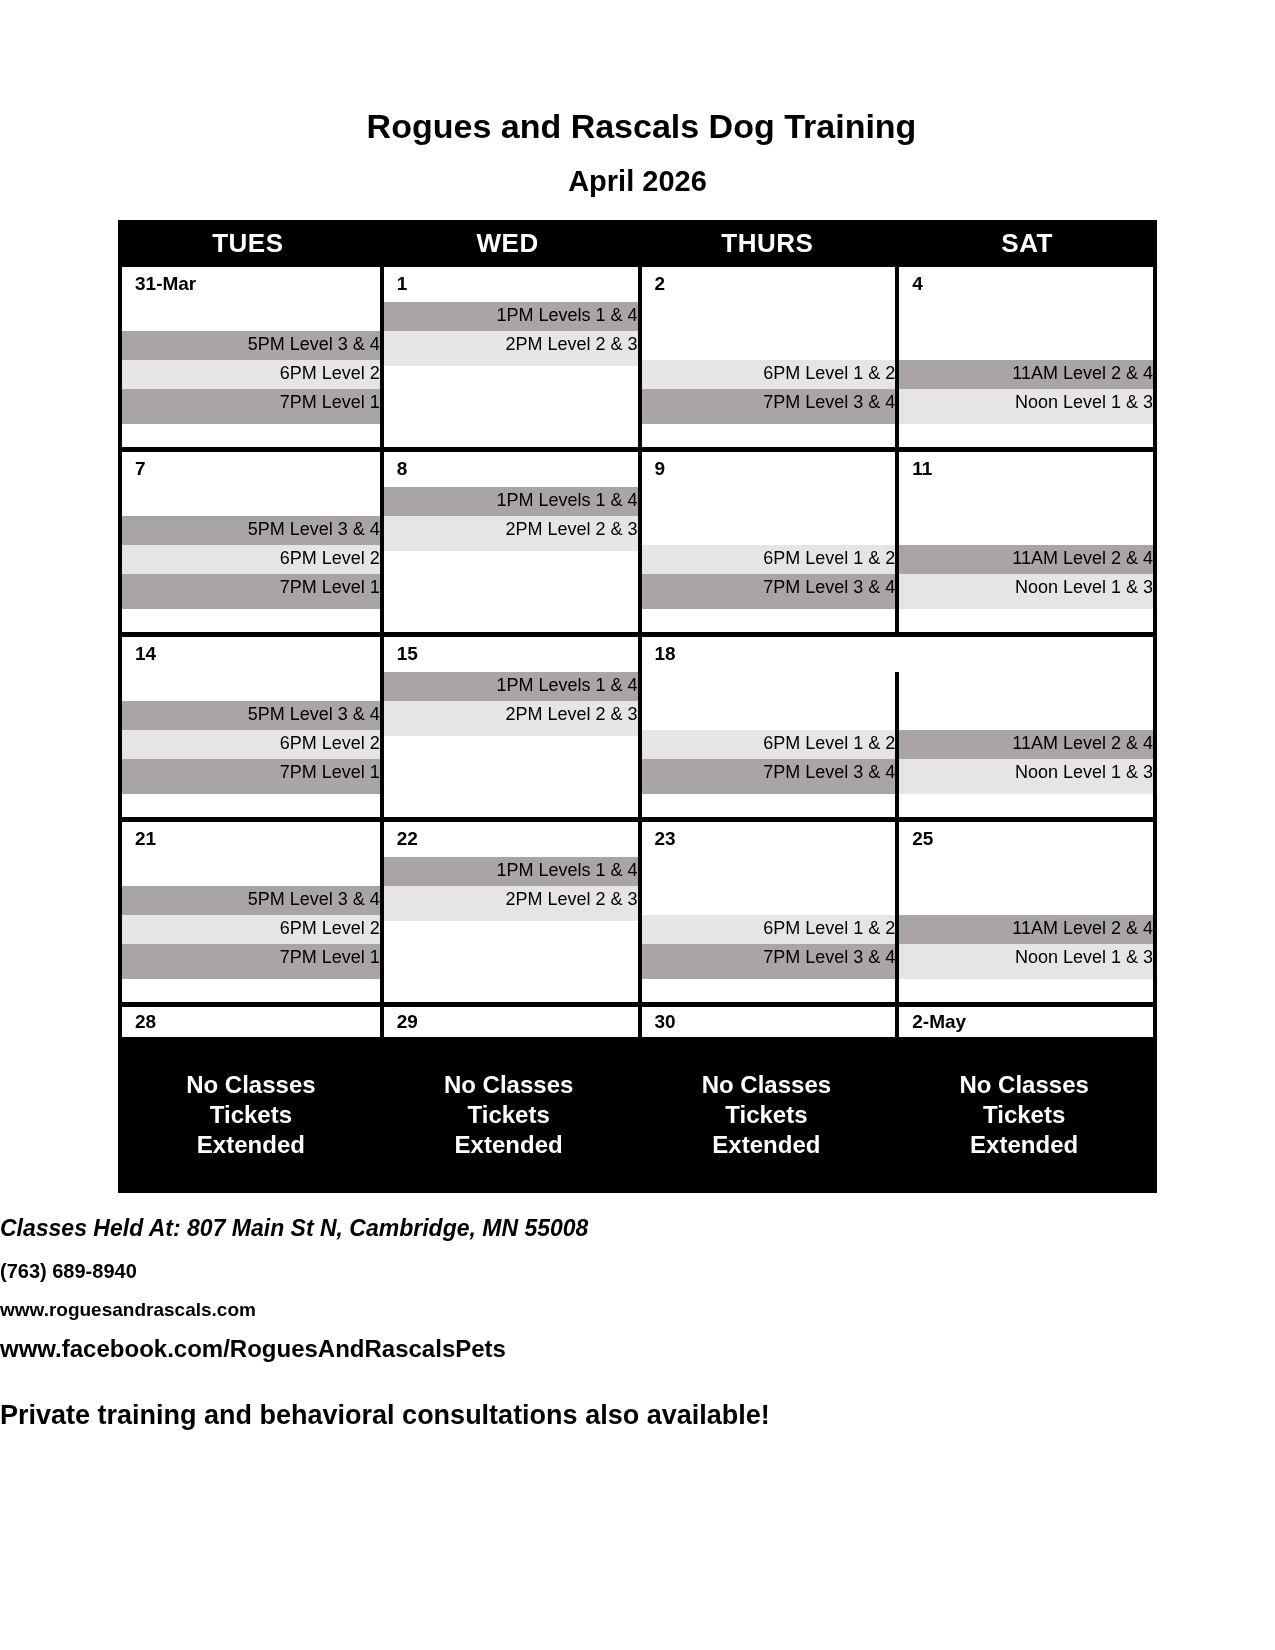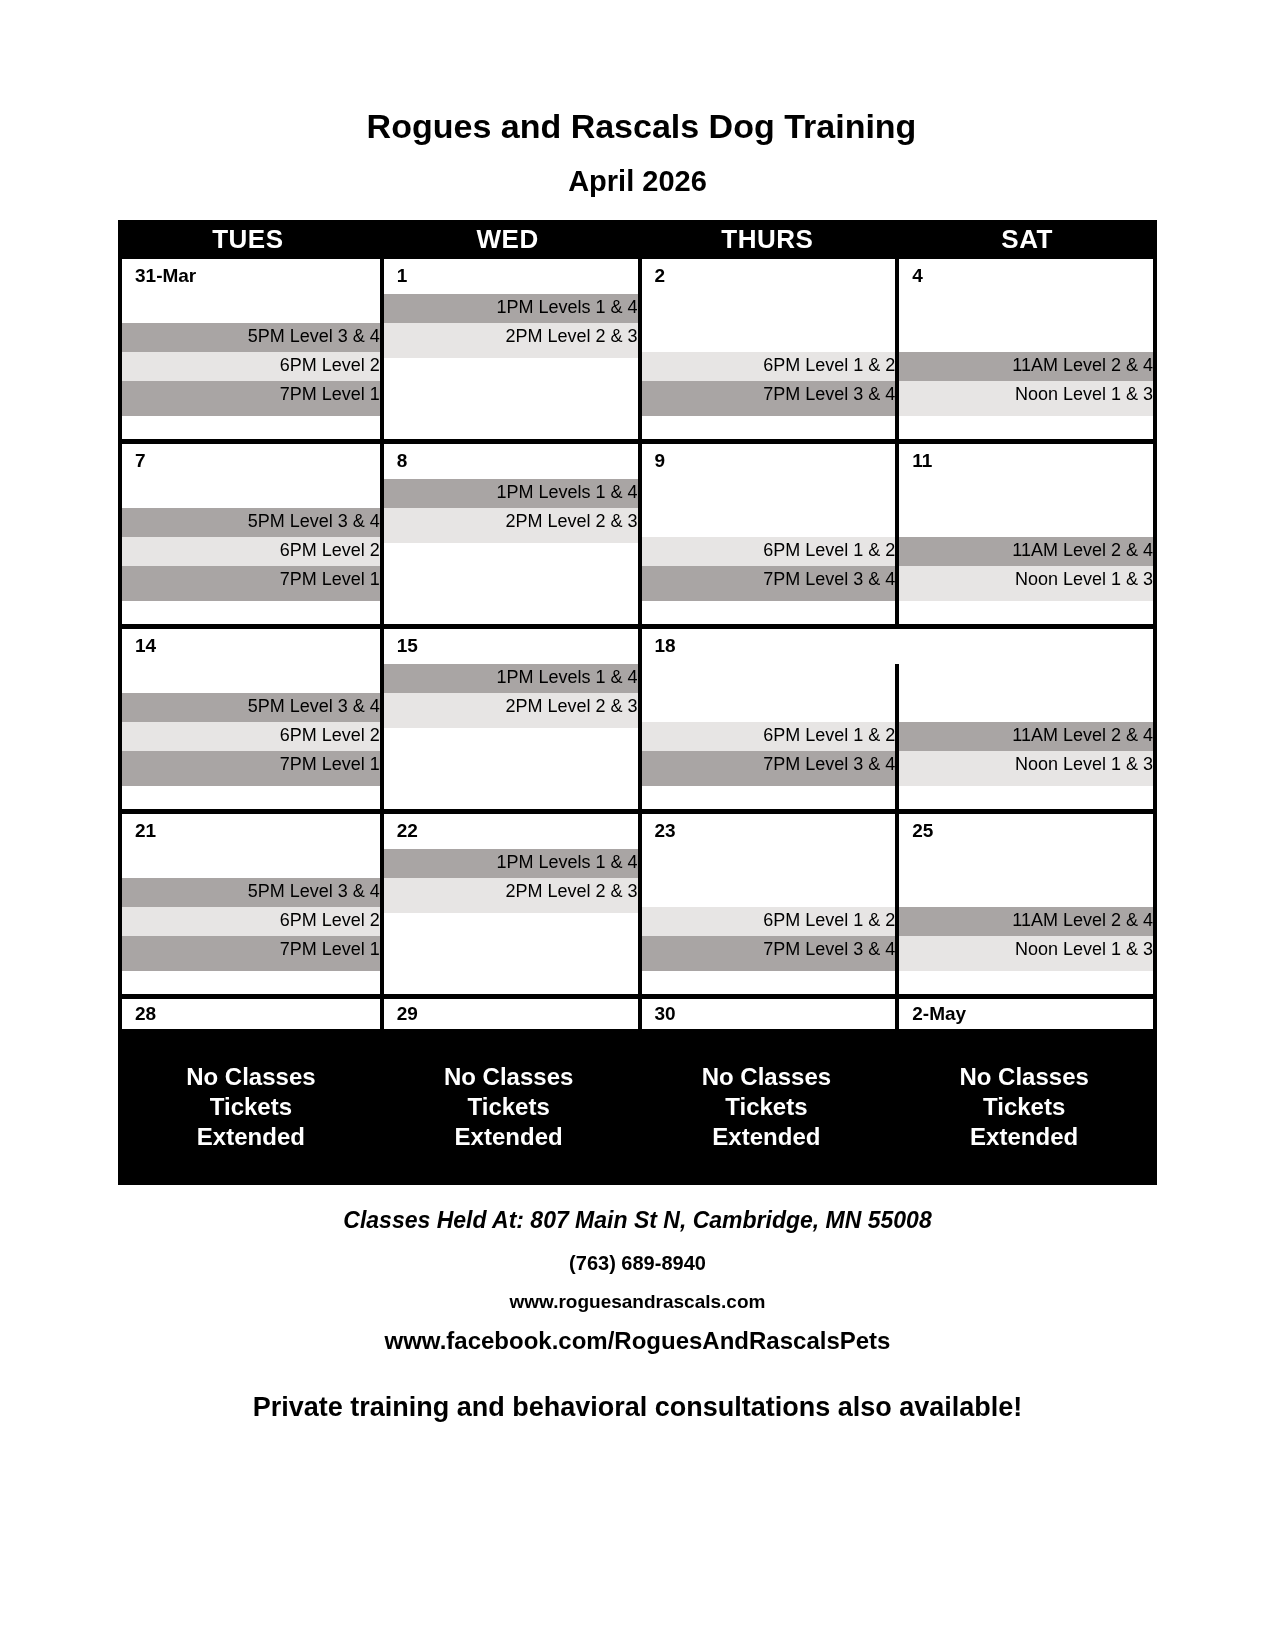--- a/index.html
+++ b/index.html
@@ -13,21 +13,21 @@
   .page { width: 1275px; height: 1650px; overflow: hidden; }
 
   .title-block { padding-top: 106px; text-align: center; }
   .title { font-size: 34px; font-weight: bold; line-height: 1.2; margin-left: 8px; }
   .subtitle { font-size: 29px; font-weight: bold; line-height: 1.2; margin-top: 17px; }
 
   .calendar { width: 1039px; margin: 21px auto 0 auto; }
 
   .cal-header {
     display: grid; grid-template-columns: repeat(4, 1fr);
-    background: var(--header-bg, #000); height: 39px; align-items: center;
+    background: var(--header-bg, #000); height: 47px; align-items: center;
   }
   .col-head {
     color: var(--header-text, #fff); text-align: center;
     font-weight: bold; font-size: 26px; letter-spacing: 0.5px;
   }
 
   .cal-body { border-left: 4px solid #000; border-right: 4px solid #000; }
   .week { border-bottom: 5px solid #000; }
   .row { display: grid; grid-template-columns: repeat(4, 1fr); }
   .cell { border-left: 4px solid #000; min-width: 0; }
@@ -47,21 +47,21 @@
   .no-classes {
     background: #000; height: 156px;
     display: grid; grid-template-columns: repeat(4, 1fr);
   }
   .nc-cell {
     color: #fff; text-align: center; font-weight: bold;
     font-size: 24px; line-height: 30px; padding-top: 33px;
     white-space: pre-line;
   }
 
-  .footer { text-align: center; }
+  .footer { text-align: left; }
   .addr { margin-top: 22px; font-size: 23px; font-weight: bold; font-style: italic; }
   .phone { margin-top: 18px; font-size: 20px; font-weight: bold; }
   .website { margin-top: 16px; font-size: 19px; font-weight: bold; }
   .facebook { margin-top: 14px; font-size: 24px; font-weight: bold; }
   .note { margin-top: 37px; font-size: 27px; font-weight: bold; }
 </style>
 </head>
 <body>
 
 <div class="page">

